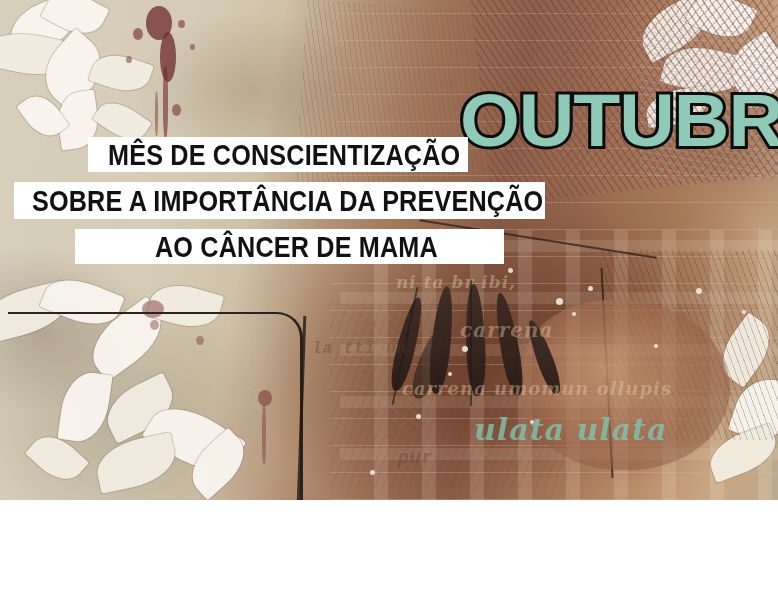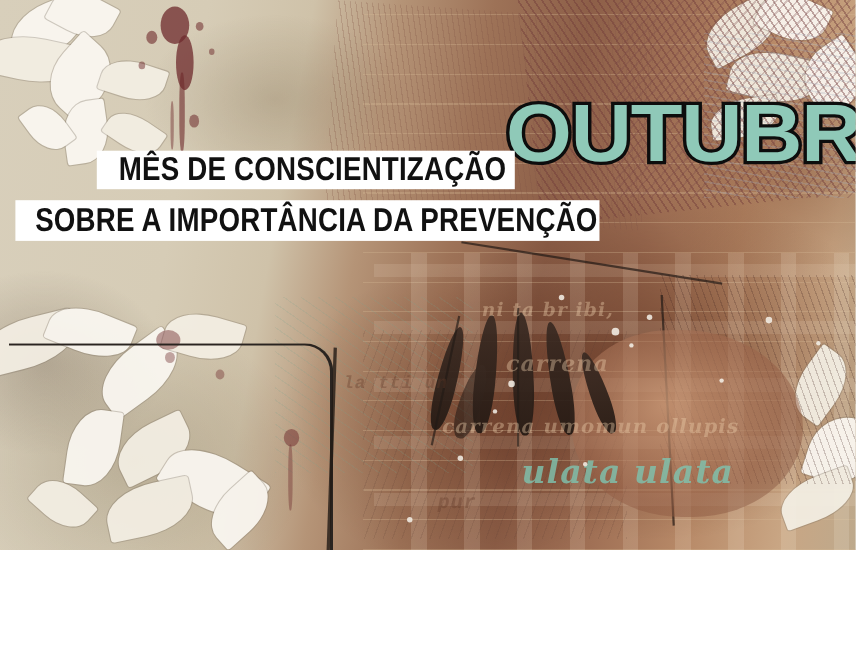--- a/index.html
+++ b/index.html
@@ -220,21 +220,21 @@
       <div class="finger" style="left:398px;top:296px;width:18px;height:96px;transform:rotate(14deg);"></div>
       <div class="finger" style="left:432px;top:286px;width:19px;height:108px;transform:rotate(6deg);"></div>
       <div class="finger" style="left:466px;top:284px;width:19px;height:112px;transform:rotate(-2deg);"></div>
       <div class="finger" style="left:500px;top:292px;width:18px;height:104px;transform:rotate(-10deg);"></div>
       <div class="finger" style="left:536px;top:318px;width:16px;height:78px;transform:rotate(-20deg);"></div>
       <div class="finger" style="left:418px;top:330px;width:20px;height:70px;transform:rotate(18deg);opacity:.6;"></div>
     </div>
     <div class="inkline" style="left:404px;top:286px;width:2px;height:120px;transform:rotate(12deg);opacity:.65;"></div>
     <div class="inkline" style="left:470px;top:280px;width:2px;height:126px;opacity:.6;"></div>
 
-    <div class="gothic" style="left:438px;top:272px;font-size:17px;">ni ta br ibi,</div>
+    <div class="gothic" style="left:396px;top:272px;font-size:17px;">ni ta br ibi,</div>
     <div class="gothic" style="left:460px;top:318px;font-size:20px;">carrena</div>
     <div class="gothic" style="left:402px;top:378px;font-size:18px;">carrena umomun ollupis</div>
     <div class="gothic teal" style="left:474px;top:412px;font-size:30px;">ulata ulata</div>
     <div class="gothic dark" style="left:398px;top:448px;font-size:18px;">pur</div>
     <div class="gothic dark" style="left:312px;top:340px;font-size:16px;">la tti un</div>
 
     <div>
       <div class="fleck" style="left:556px;top:298px;width:7px;height:7px;"></div>
       <div class="fleck" style="left:572px;top:312px;width:4px;height:4px;"></div>
       <div class="fleck" style="left:588px;top:286px;width:5px;height:5px;"></div>
@@ -252,20 +252,23 @@
 
   <div id="outubro">OUTUBRO</div>
 
   <div id="headline">
     <div class="band" id="band2">
       <span>SOBRE A IMPORTÂNCIA DA PREVENÇÃO</span>
     </div>
     <div class="band" id="band1">
       <span>MÊS DE CONSCIENTIZAÇÃO</span>
     </div>
+    <div class="band" id="band3">
+      <span>AO CÂNCER DE MAMA</span>
+    </div>
   </div>
 
   <div id="footer">
 
     
 
     
 
     
 

